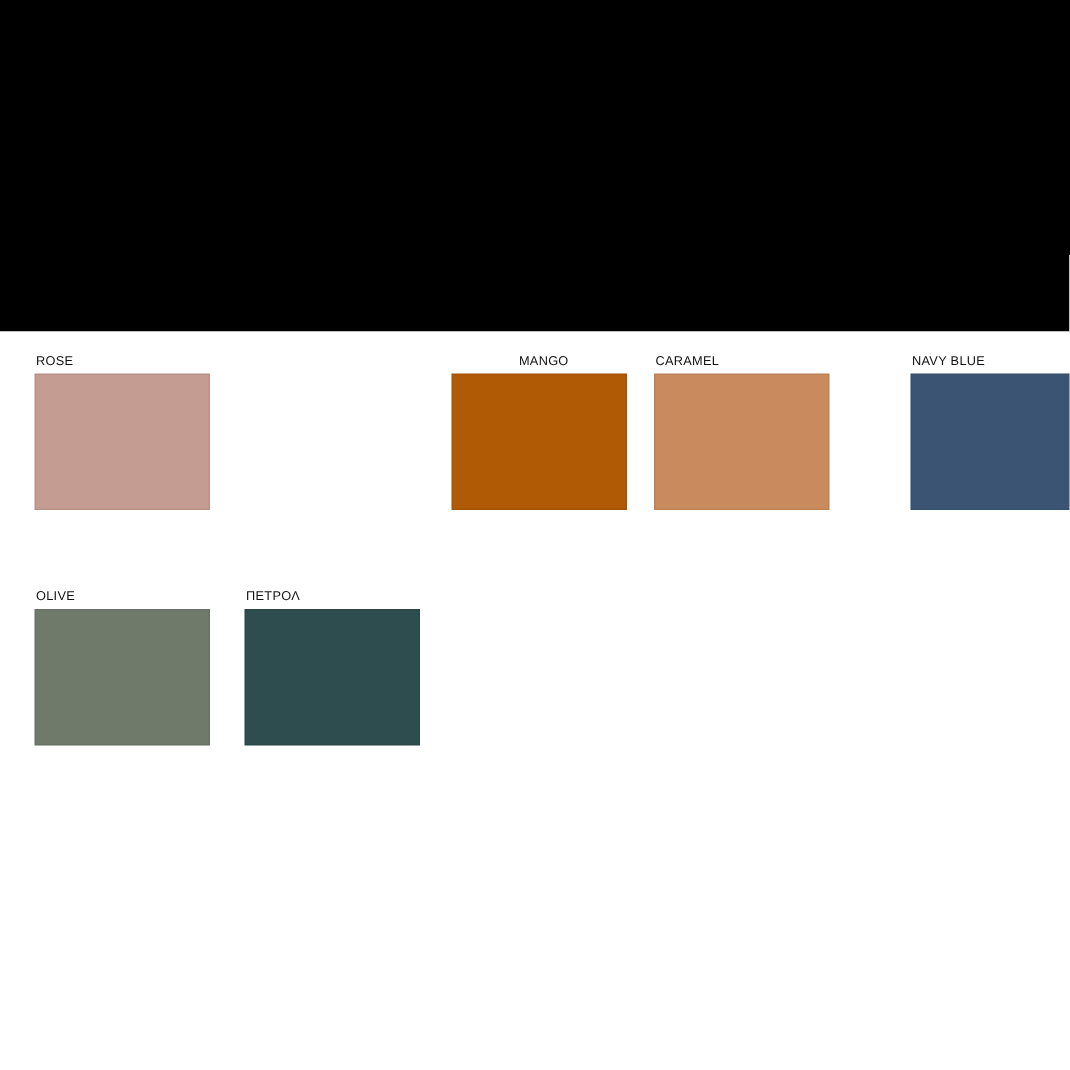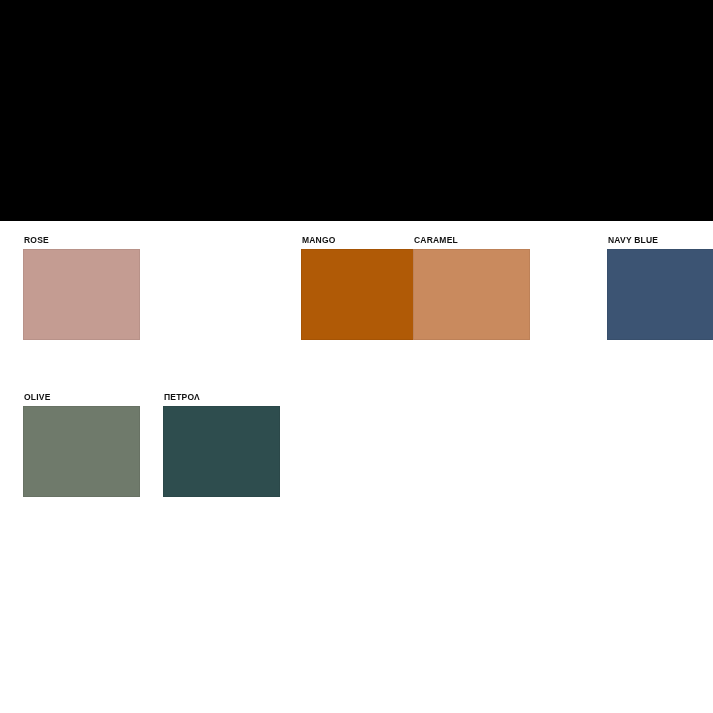--- a/index.html
+++ b/index.html
@@ -56,21 +56,21 @@
     position: absolute;
     top: 0;
     width: 122px;
     height: 112px;
   }
 
   .swatch-label {
     display: block;
     font-family: "Liberation Sans", "DejaVu Sans", sans-serif;
     font-size: 8.5px;
-    font-weight: bold;
+    font-weight: normal;
     letter-spacing: 0.2px;
     color: #111111;
     line-height: 10px;
     height: 10px;
     margin: 0 0 4px 1px;
     white-space: nowrap;
     text-transform: uppercase;
   }
 
   .swatch-chip {
@@ -88,25 +88,25 @@
 
   <div class="top-banner"></div>
 
   <div class="palette">
 
   <div class="swatch-row row-0">
         <div class="swatch-cell" style="left: 23px;">
           <span class="swatch-label">ROSE</span>
           <span class="swatch-chip" style="width: 117px; height: 91px; background: rgb(196, 156, 146);"></span>
         </div>
-        <div class="swatch-cell" style="left: 301px;">
+        <div class="swatch-cell" style="left: 301px; text-align: center;">
           <span class="swatch-label">MANGO</span>
           <span class="swatch-chip" style="width: 117px; height: 91px; background: rgb(176, 90, 6);"></span>
         </div>
-        <div class="swatch-cell" style="left: 413px;">
+        <div class="swatch-cell" style="left: 436px;">
           <span class="swatch-label">CARAMEL</span>
           <span class="swatch-chip" style="width: 117px; height: 91px; background: rgb(201, 138, 94);"></span>
         </div>
         <div class="swatch-cell" style="left: 569px; padding-left: 38px;">
           <span class="swatch-label">NAVY BLUE</span>
           <span class="swatch-chip" style="width: 117px; height: 91px; background: rgb(60, 84, 115);"></span>
         </div>
       </div>
       <div class="swatch-row row-1">
         <div class="swatch-cell" style="left: 23px;">

